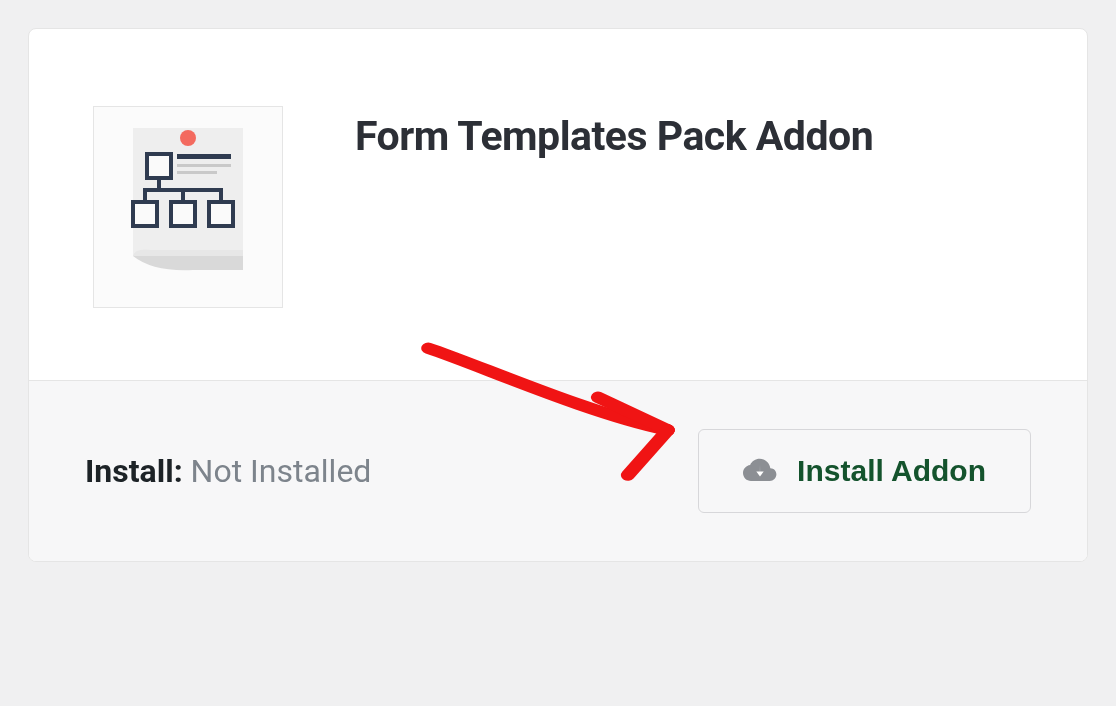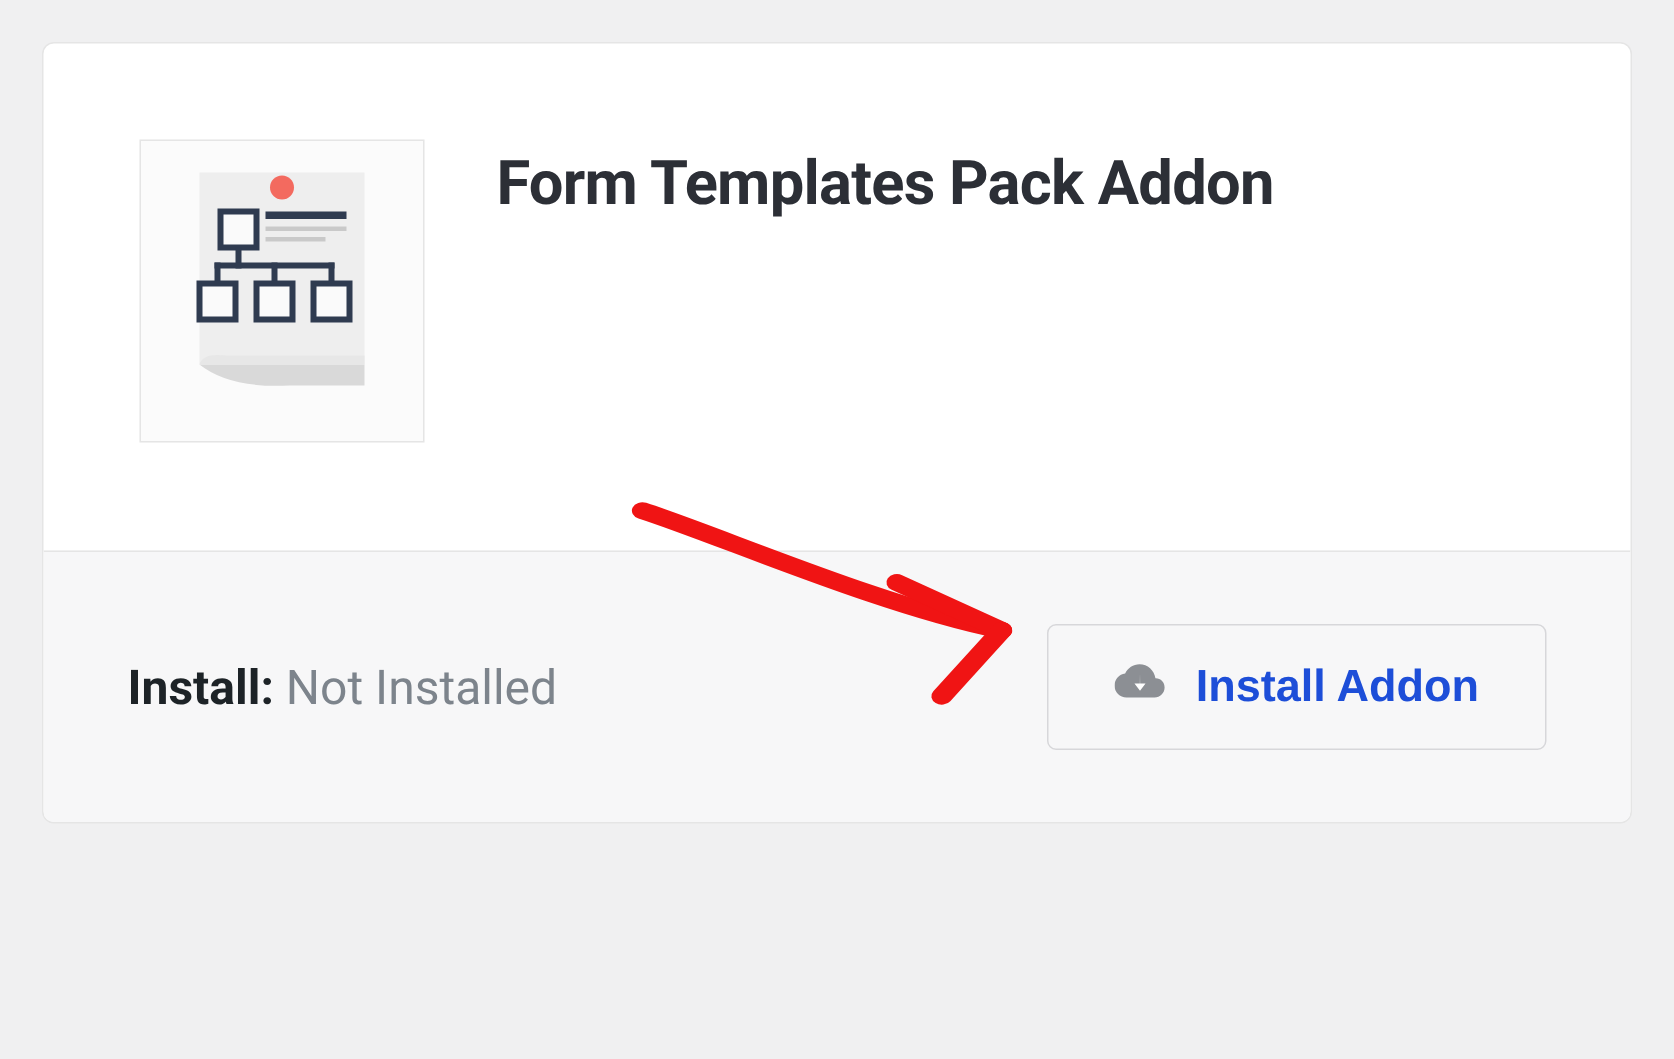--- a/index.html
+++ b/index.html
@@ -15,23 +15,24 @@
     }
     .card {
       background: #fff;
       border: 1px solid #e5e5e5;
       border-radius: 8px;
       overflow: hidden;
       position: relative;
     }
     .card-body {
       display: flex;
-      gap: 48px;
+      gap: 72px;
       padding: 64px 64px 72px 64px;
       align-items: flex-start;
+      margin-top: 13px;
     }
     .icon-box {
       flex: 0 0 190px;
       height: 202px;
       background: #fbfbfb;
       border: 1px solid #e5e5e5;
       display: flex;
       align-items: center;
       justify-content: center;
       position: relative;
@@ -68,29 +69,29 @@
       font-weight: 700;
       color: #1d2327;
     }
     .status-value {
       color: #7d848c;
       font-weight: 400;
       margin-top: 37px;
     }
     .install-btn {
       display: inline-flex;
-      align-items: flex-start;
+      align-items: center;
       gap: 20px;
       background: #f7f7f8;
       border: 1px solid #d7d7da;
       border-radius: 6px;
       padding: 24px 44px;
       font-size: 30px;
       font-weight: 700;
-      color: #1d4ed8;
+      color: #14532d;
       cursor: pointer;
     }
     .install-btn .btn-icon svg {
       display: block;
     }
 
     
     .arrow-overlay {
       position: absolute;
       pointer-events: none;

